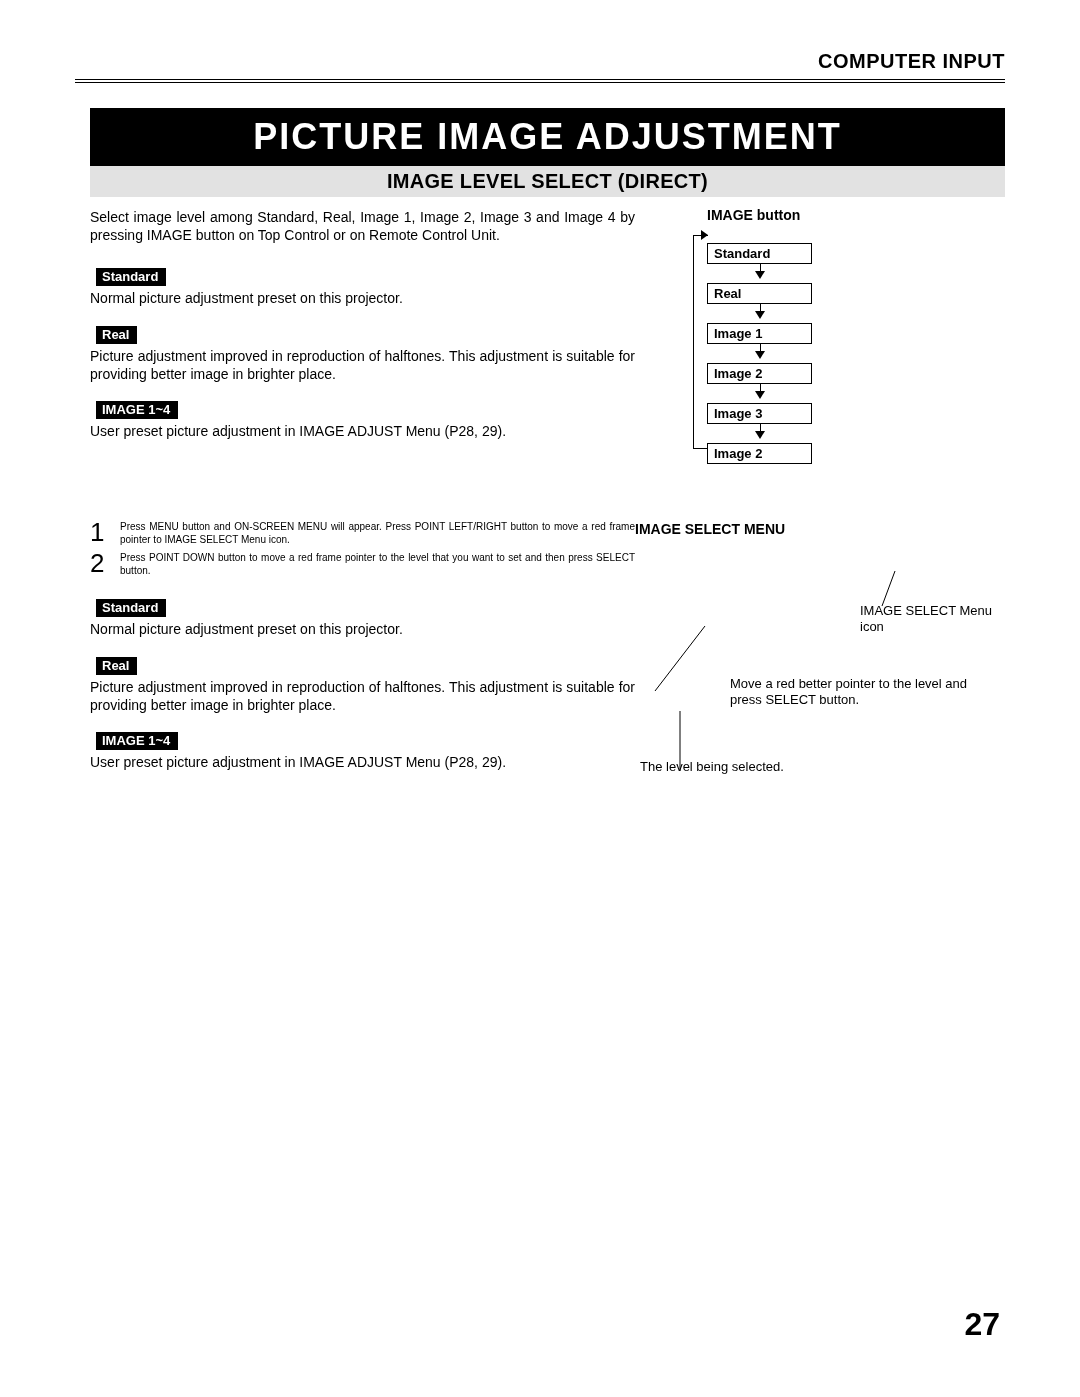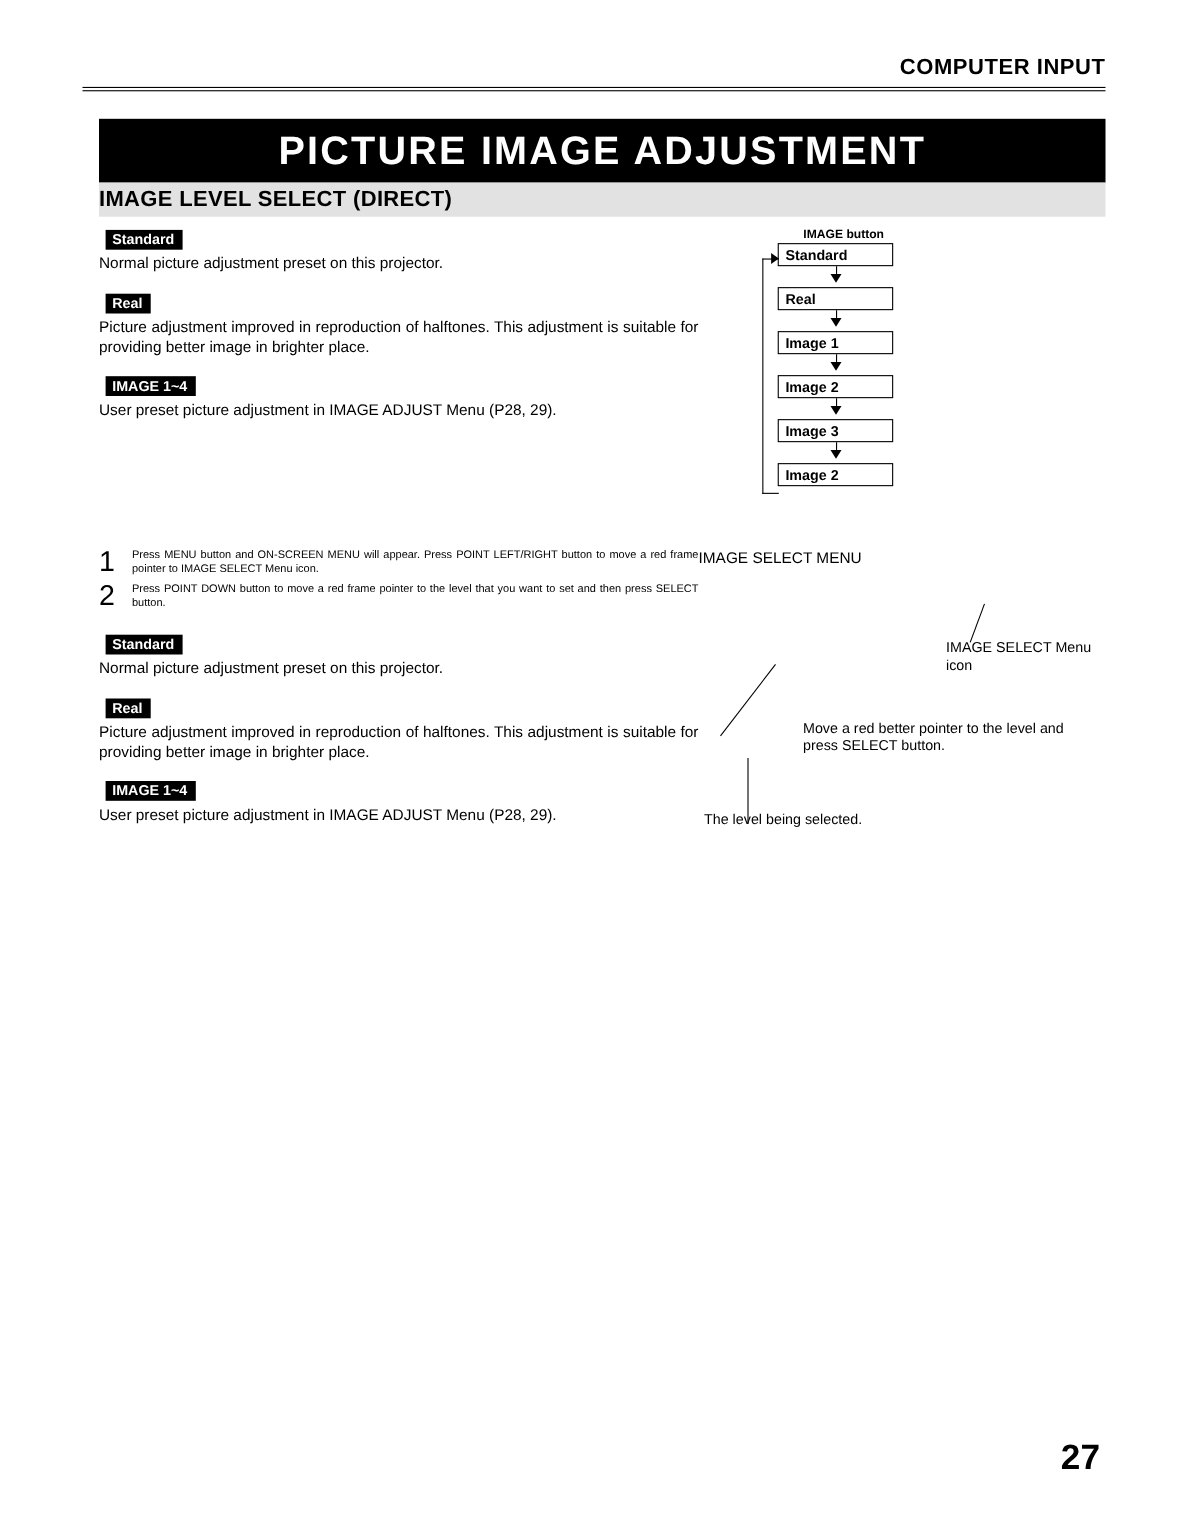--- a/index.html
+++ b/index.html
@@ -39,20 +39,21 @@
     font-size: 36px;
     text-align: center;
     padding: 8px 0;
     margin-left: 15px;
   }
   .sub-bar {
     background: #e2e2e2;
     color: #000;
     font-weight: bold;
     font-size: 20px;
+    text-align: center;
     padding: 4px 0;
     margin-left: 15px;
     letter-spacing: 0.3px;
   }
   .section-direct, .section-menu {
     margin-left: 15px;
   }
   .two-col {
     display: flex;
     margin-top: 12px;
@@ -99,25 +100,24 @@
     font-size: 10px;
     text-align: justify;
     line-height: 1.25;
   }
   .btn-diagram {
     margin-left: 50px;
     margin-top: -2px;
   }
   .btn-title {
     font-weight: bold;
-    font-size: 11px;
-    text-align: center;
+    font-size: 14px;
     width: 120px;
     margin-left: 22px;
-    margin-bottom: 2px;
+    margin-bottom: 20px;
   }
   .flow-box {
     border: 1px solid #000;
     padding: 2px 6px;
     font-weight: bold;
     font-size: 13px;
     width: 105px;
     margin-left: 22px;
     box-sizing: border-box;
   }
@@ -156,21 +156,21 @@
   .loop-head {
     position: absolute;
     left: 16px;
     top: 23px;
     width: 0; height:0;
     border-top: 5px solid transparent;
     border-bottom: 5px solid transparent;
     border-left: 7px solid #000;
   }
   .menu-heading {
-    font-weight: normal;
+    font-weight: bold;
     font-size: 14px;
     margin-bottom: 64px;
   }
   .annotation {
     font-size: 13px;
     line-height: 1.25;
   }
   .annot-block {
     position: absolute;
   }
@@ -187,20 +187,21 @@
 
 <div class="page">
   <div class="top-header">COMPUTER INPUT</div>
   <div class="hr-double"></div>
 
   <div class="title-bar">PICTURE IMAGE ADJUSTMENT</div>
   <div class="sub-bar">IMAGE LEVEL SELECT (DIRECT)</div>
 
   <div class="two-col section-direct">
     <div class="left-col">
+      <div class="intro">Select image level among Standard, Real, Image 1, Image 2, Image 3 and Image 4 by pressing IMAGE button on Top Control or on Remote Control Unit.</div>
 
       <div><span class="tag">Standard</span></div>
       <div class="tag-desc">Normal picture adjustment preset on this projector.</div>
 
       <div><span class="tag">Real</span></div>
       <div class="tag-desc">Picture adjustment improved in reproduction of halftones.  This adjustment is suitable for providing better image in brighter place.</div>
 
       <div><span class="tag">IMAGE 1~4</span></div>
       <div class="tag-desc">User preset picture adjustment in IMAGE ADJUST Menu (P28, 29).</div>
     </div>

